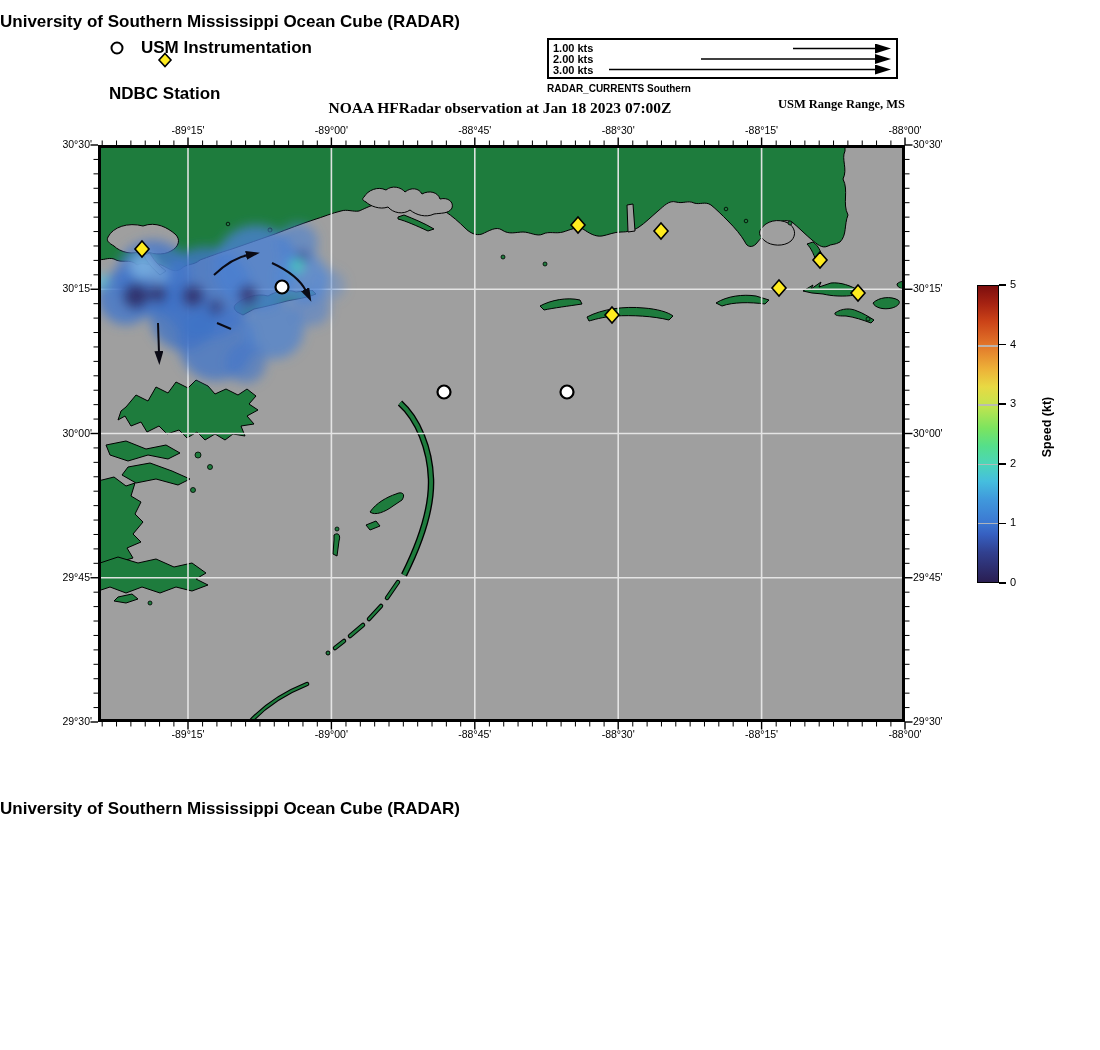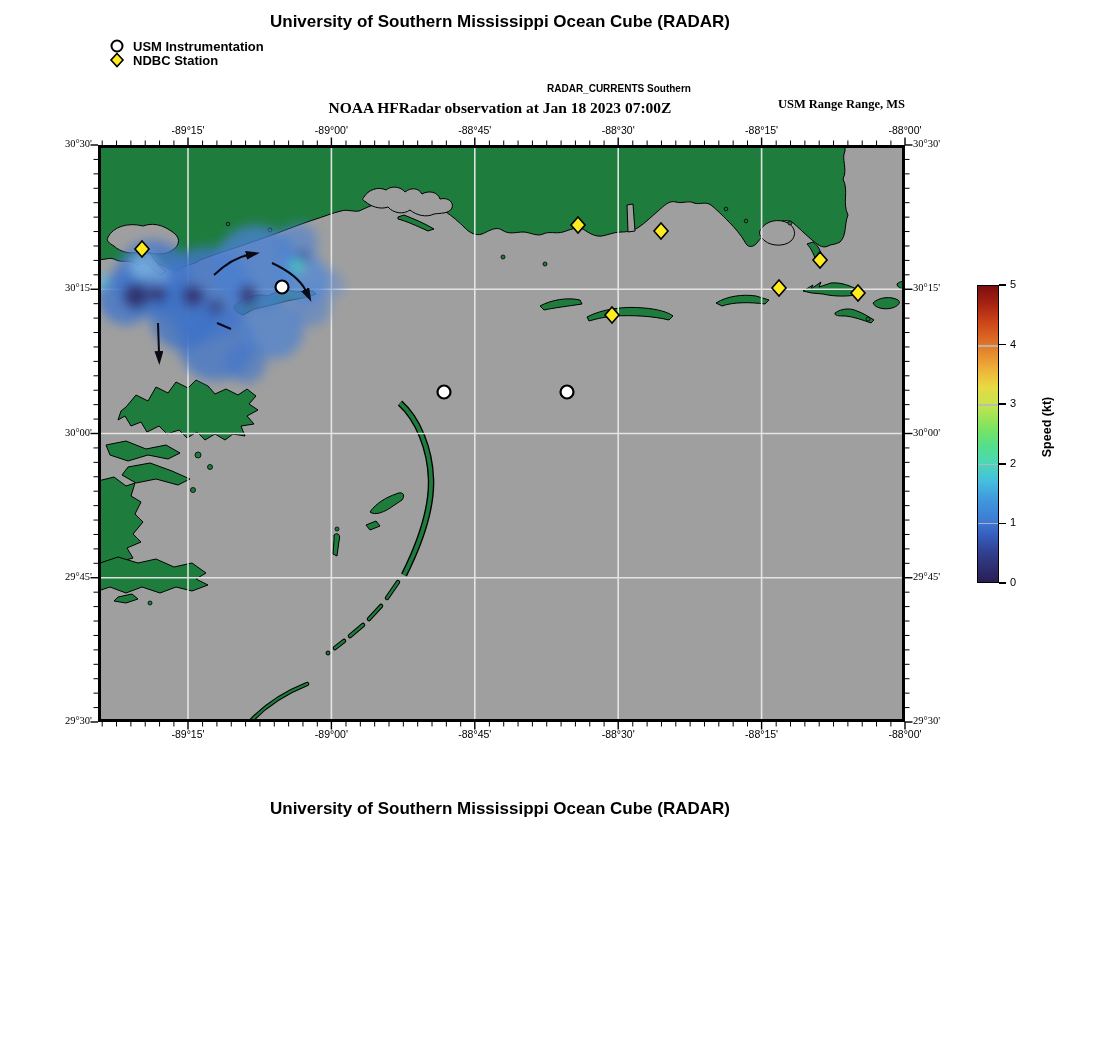--- a/index.html
+++ b/index.html
@@ -1,30 +1,30 @@
 <!DOCTYPE html>
 <html><head>
 <meta charset="utf-8">
 <style>
   html,body{margin:0;padding:0;background:#fff;}
   #stage{position:relative;width:1100px;height:1050px;background:#fff;overflow:hidden;
          font-family:"Liberation Sans",sans-serif;color:#000;}
   .abs{position:absolute;}
-  .title{font-size:17px;font-weight:bold;text-align:center;left:0;width:1000px;}
-  .legend-row{position:absolute;display:flex;align-items:center;gap:8px;font-size:13px;font-weight:bold;}
+  .title{font-size:17px;font-weight:bold;text-align:left;left:0;width:1000px;}
+  .legend-row{position:absolute;display:flex;align-items:center;gap:16px;font-size:17px;font-weight:bold;}
   #veckey-box{position:absolute;left:547px;top:38px;width:351px;height:41px;border:2px solid #000;box-sizing:border-box;background:#fff;}
   .vk-label{position:absolute;left:4px;font-size:11px;font-weight:bold;line-height:10px;}
   #vk-caption{position:absolute;left:547px;top:83px;font-size:10px;font-weight:bold;}
   #subtitle{position:absolute;left:200px;top:99px;width:600px;text-align:center;
             font-family:"Liberation Serif",serif;font-size:15.5px;font-weight:bold;}
   #region-label{position:absolute;left:655px;top:97px;width:250px;text-align:right;
             font-family:"Liberation Serif",serif;font-size:12.5px;font-weight:bold;}
   #map-frame{position:absolute;left:98px;top:145px;width:807px;height:577px;background:#9f9f9f;}
   .tick-label-x{position:absolute;width:80px;text-align:center;font-size:10.5px;}
-  .tick-label-y{position:absolute;width:60px;font-size:10.5px;font-family:Liberation Serif, serif;}
+  .tick-label-y{position:absolute;width:60px;font-size:10.5px;}
   #colorbar{position:absolute;left:977px;top:285px;width:22px;height:298px;border:1.6px solid #000;box-sizing:border-box;
     background:linear-gradient(to top,#2a1e52 0%,#31408f 10%,#365fc0 16%,#3c78d2 20%,#4099dc 28%,#45bede 34%,
       #4cd6b8 40%,#55df8a 46%,#7ce45f 52%,#c6e44e 60%,#e8d943 66%,#edb138 72%,#e2762a 80%,#cb4318 88%,#a62312 94%,#7c0e0e 100%);}
   .cbline{position:absolute;left:0;width:100%;height:1.5px;background:#b9b9b9;opacity:.9;}
   .cb-tick{position:absolute;width:7px;height:1.6px;background:#000;}
   .cb-label{position:absolute;font-size:11px;}
   #speed-label{position:absolute;left:1002px;top:420px;width:90px;text-align:center;font-size:12.5px;font-weight:bold;
                transform:rotate(-90deg);transform-origin:center;}
   svg{display:block;}
 </style>
@@ -34,27 +34,42 @@
 <div id="stage">
 
   <div class="abs title" style="top:12px;">University of Southern Mississippi Ocean Cube (RADAR)</div>
 
   <div class="legend-row" style="left:109px;top:38px;">
     <svg width="16" height="16">
       <circle cx="8" cy="8" r="5.5" fill="#fff" stroke="#000" stroke-width="2"></circle>
     </svg>
     <span>USM Instrumentation</span>
   </div>
-  <div class="legend-row" style="left:109px;top:52px;">
+  <div class="legend-row" style="left:109px;top:52px;flex-direction:column;">
     <svg width="16" height="16">
       <path d="M8,1.5 L14,8 L8,14.5 L2,8 Z" fill="#ffec1f" stroke="#000" stroke-width="1.6"></path>
     </svg>
     <span>NDBC Station</span>
   </div>
 
+  <div id="veckey-box">
+    <div class="vk-label" style="top:3px;">1.00 kts</div>
+    <div class="vk-label" style="top:14px;">2.00 kts</div>
+    <div class="vk-label" style="top:25px;">3.00 kts</div>
+    <svg width="347" height="37">
+      <defs>
+        <marker id="vkh" orient="auto" markerUnits="userSpaceOnUse" markerWidth="18" markerHeight="12" refX="2" refY="5">
+          <path d="M0,0 L16,5 L0,10 Z" fill="#000"></path>
+        </marker>
+      </defs>
+      <line x1="244" y1="8.5" x2="328" y2="8.5" stroke="#000" stroke-width="1.4" marker-end="url(#vkh)"></line>
+      <line x1="152" y1="19" x2="328" y2="19" stroke="#000" stroke-width="1.4" marker-end="url(#vkh)"></line>
+      <line x1="60" y1="29.5" x2="328" y2="29.5" stroke="#000" stroke-width="1.4" marker-end="url(#vkh)"></line>
+    </svg>
+  </div>
   <div id="vk-caption">RADAR_CURRENTS Southern</div>
 
   <div id="subtitle">NOAA HFRadar observation at Jan 18 2023 07:00Z</div>
   <div id="region-label">USM Range Range, MS</div>
 
   <div id="map-frame">
     <svg width="807" height="577" viewBox="0 0 807 577">
       <defs>
         <filter id="blur6" x="-40%" y="-40%" width="180%" height="180%">
             <feGaussianBlur stdDeviation="5.5"></feGaussianBlur>

